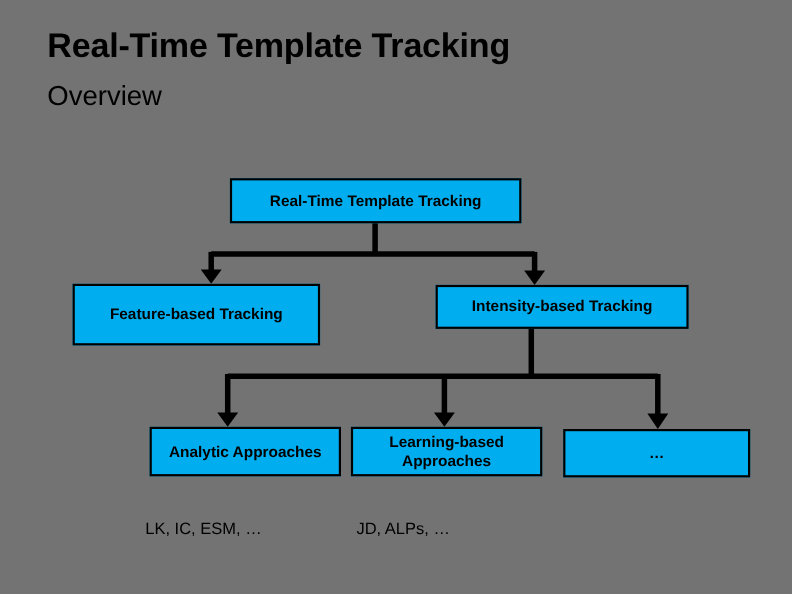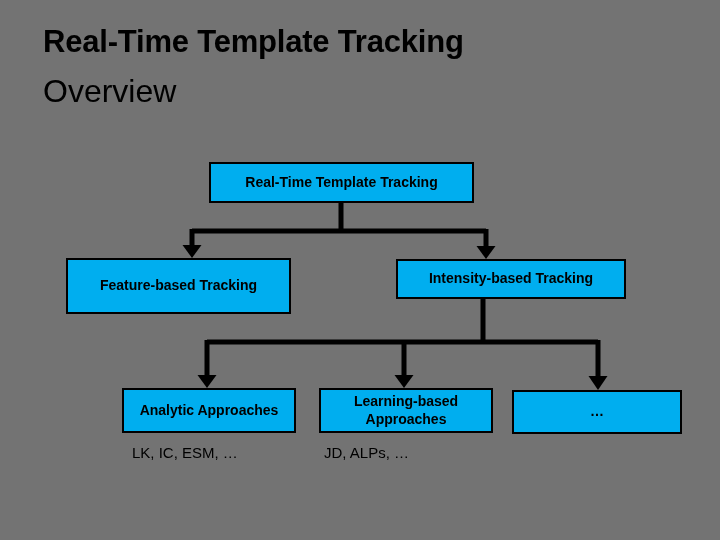--- a/index.html
+++ b/index.html
@@ -24,21 +24,21 @@
     font-weight: bold;
     color: #000000;
     letter-spacing: -0.2px;
     white-space: nowrap;
   }
   .slide-subtitle {
     position: absolute;
     left: 43px;
     top: 73px;
     margin: 0;
-    font-size: 32px;
+    font-size: 25px;
     font-weight: normal;
     color: #000000;
     white-space: nowrap;
   }
   .diagram {
     position: absolute;
     left: 0; top: 0;
     width: 720px;
     height: 540px;
   }
@@ -60,29 +60,30 @@
     line-height: 1.25;
     display: flex;
     align-items: center;
     justify-content: center;
     text-align: center;
     padding: 0 4px;
   }
   .node-root      { left: 209px; top: 162px; width: 265px; height: 41px; }
   .node-feature   { left:  66px; top: 258px; width: 225px; height: 56px; }
   .node-intensity { left: 368px; top: 259px; width: 230px; height: 40px; margin-left: 28px; }
-  .node-analytic  { left: 122px; top: 388px; width: 174px; height: 45px; }
+  .node-analytic  { left: 136px; top: 388px; width: 174px; height: 45px; }
   .node-learning  { left: 319px; top: 388px; width: 174px; height: 45px; }
   .node-other     { left: 512px; top: 390px; width: 170px; height: 44px; }
   .note {
     position: absolute;
     color: #000000;
     font-size: 15px;
     font-weight: normal;
     white-space: nowrap;
+    margin-top: 28px;
   }
   .note-analytic { left: 132px; top: 444px; }
   .note-learning { left: 324px; top: 444px; }
   .connectors path {
     stroke: var(--connector, #000000);
     stroke-width: 5;
     fill: none;
   }
   .connectors polygon {
     fill: var(--connector, #000000);

